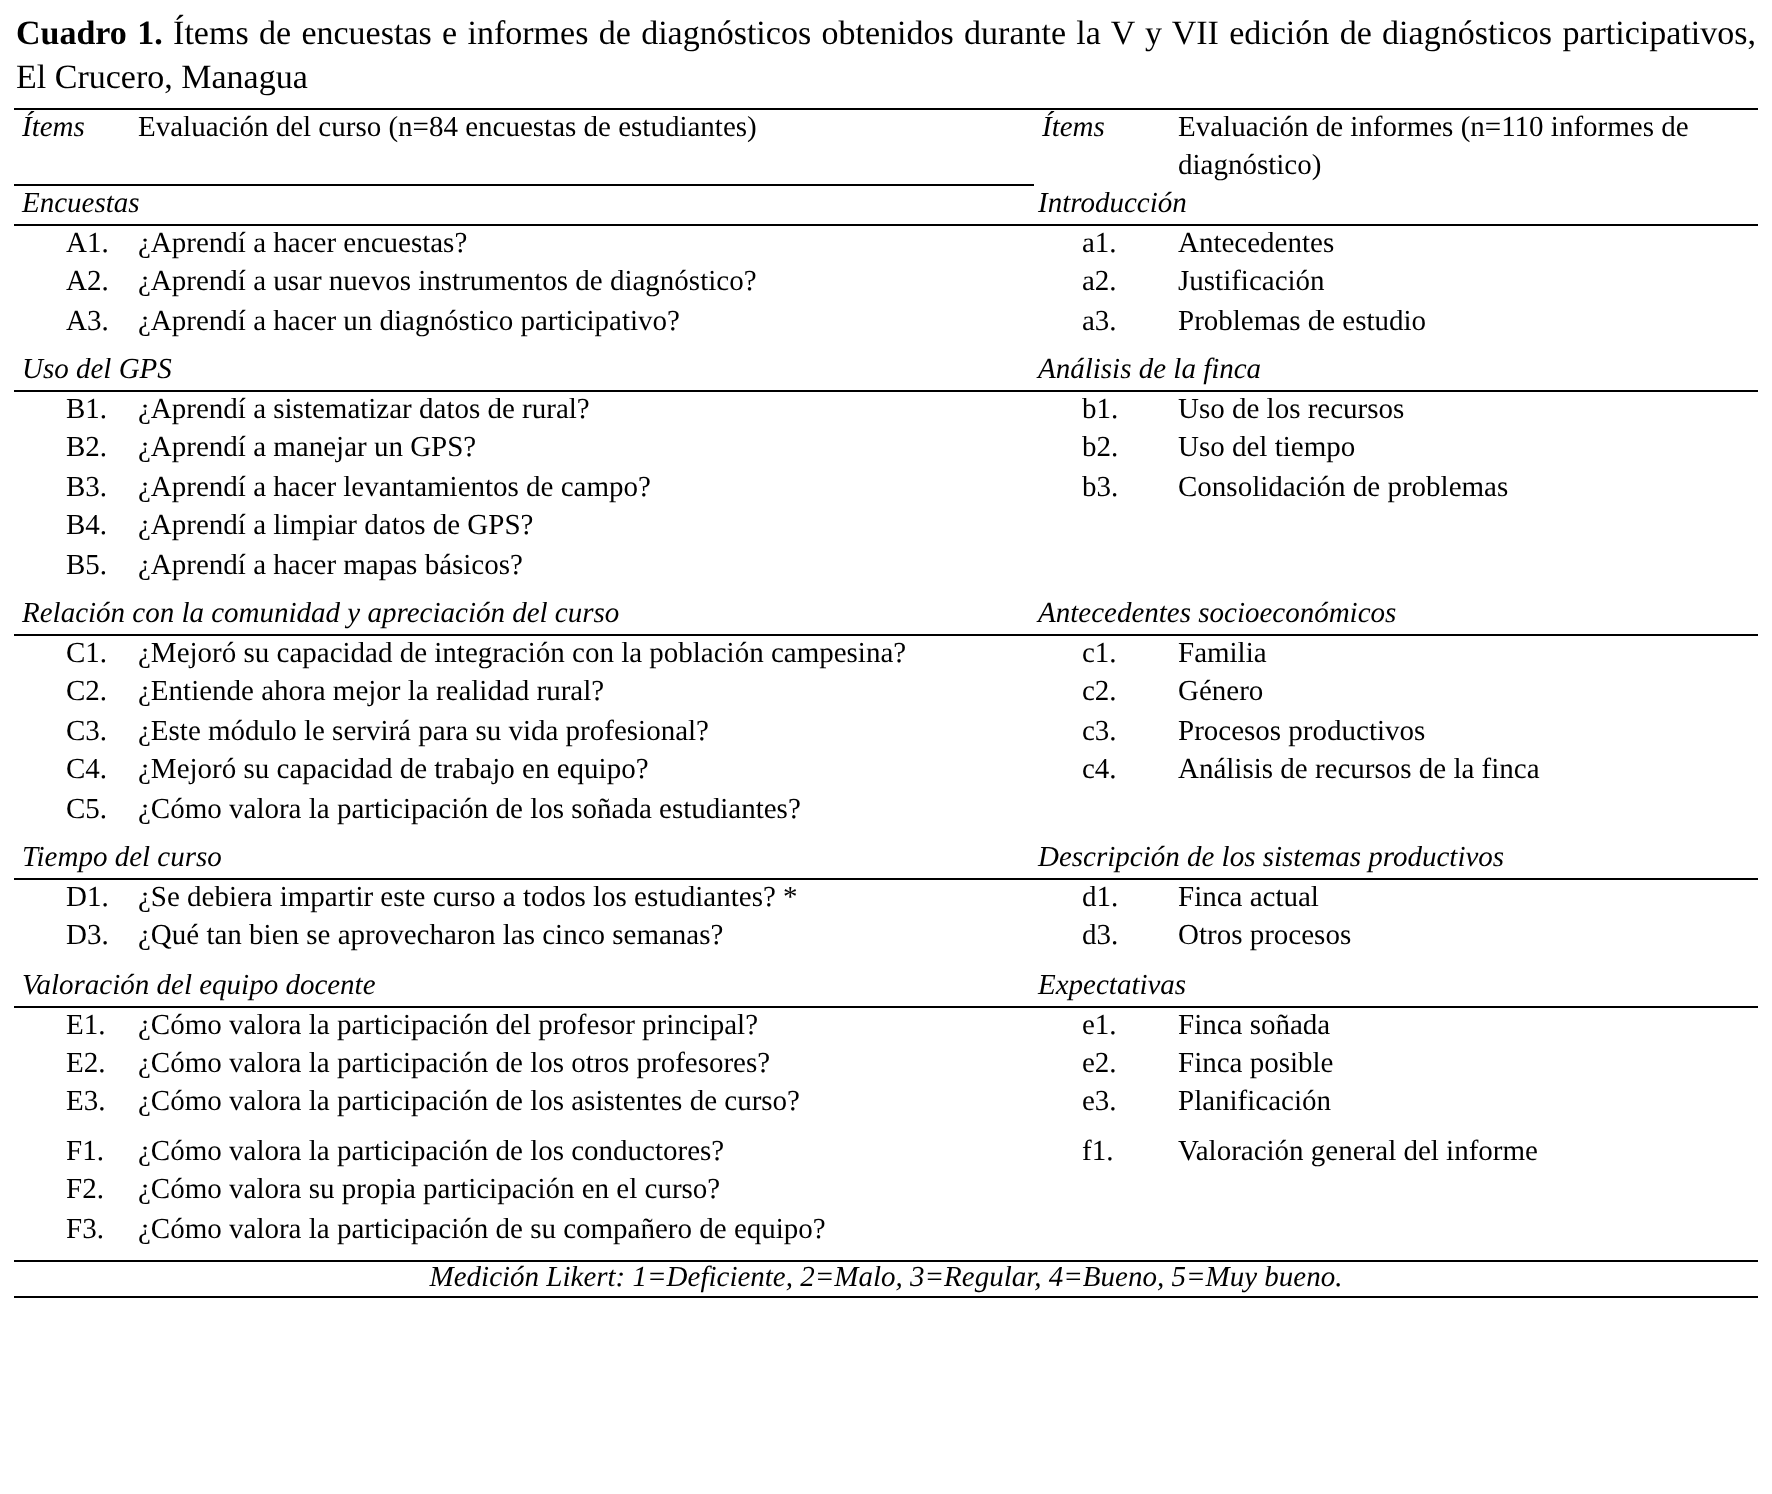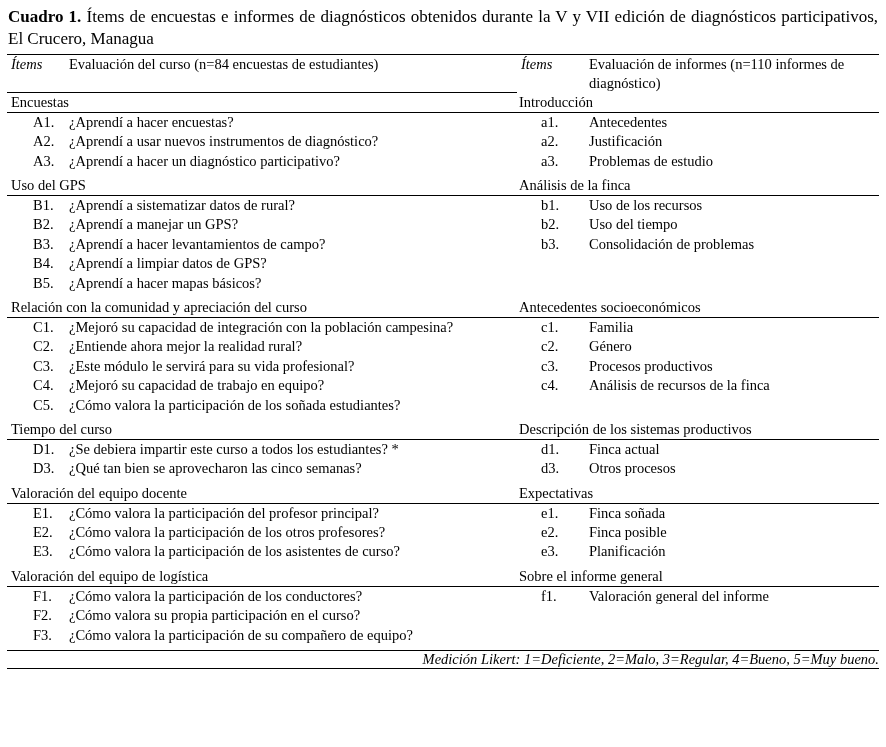--- a/index.html
+++ b/index.html
@@ -59,20 +59,21 @@
     font-style: italic;
     padding-left: 4px !important;
   }
   .hdr-text {
     padding-right: 16px !important;
   }
   .hdr-left-underline {
     border-bottom: 1px solid #000;
   }
   .section-row td {
+    font-style: italic;
     padding: 3px 0 3px 0;
     border-bottom: 1px solid #000;
     line-height: 1.3;
   }
   .section-row td.sec-left {
     padding-left: 4px;
   }
   .section-row td.sec-right {
     padding-left: 2px;
   }
@@ -87,21 +88,21 @@
   .item-code-r {
     padding-left: 24px !important;
     white-space: nowrap;
   }
   .item-text {
     padding-right: 12px !important;
   }
   .spacer-row td { height: 5px; }
   .footer-row td {
     font-style: italic;
-    text-align: right;
+    text-align: center;
     padding: 5px 0 4px 0;
     border-top: 1.1px solid #000;
     border-bottom: 1.4px solid #000;
   }
 </style>
 </head>
 <body>
 
 <div class="page">
 
@@ -260,24 +261,20 @@
         </tr>
         <tr class="item-row">
           <td class="item-code">E3.</td>
           <td class="item-text">¿Cómo valora la participación de los asistentes de curso?</td>
           <td class="item-code-r">e3.</td>
           <td class="item-text">Planificación</td>
         </tr>
         <tr class="spacer-row">
           <td colspan="4"></td>
         </tr>
-        <tr class="section-row">
-          <td class="sec-left" colspan="2">Valoración del equipo de logística</td>
-          <td class="sec-right" colspan="2">Sobre el informe general</td>
-        </tr>
         <tr class="item-row">
           <td class="item-code">F1.</td>
           <td class="item-text">¿Cómo valora la participación de los conductores?</td>
           <td class="item-code-r">f1.</td>
           <td class="item-text">Valoración general del informe</td>
         </tr>
         <tr class="item-row">
           <td class="item-code">F2.</td>
           <td class="item-text">¿Cómo valora su propia participación en el curso?</td>
           <td class="item-code-r"></td>

